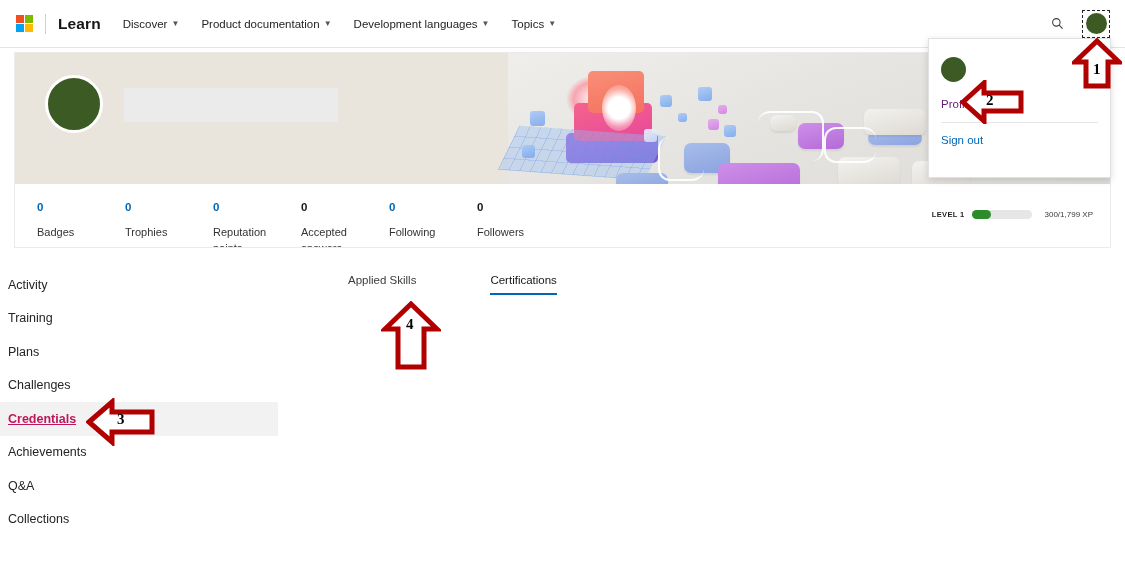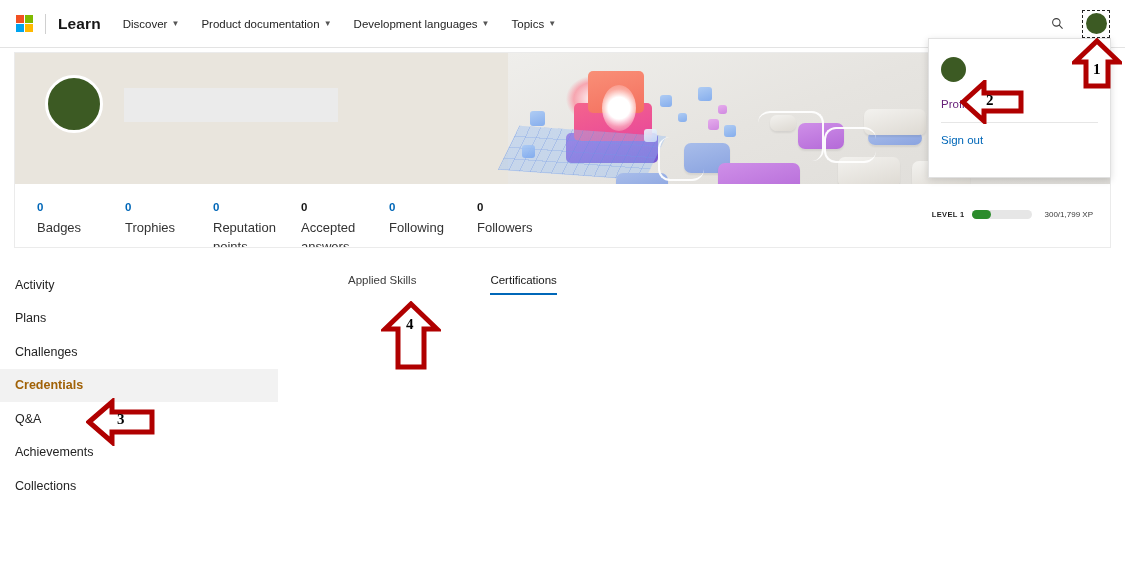--- a/index.html
+++ b/index.html
@@ -110,37 +110,37 @@
   }
 
   .stats {
     position:relative; height:63px; display:flex; align-items:flex-start;
     padding:16px 0 0 22px; background:#fff;
   }
   .stat { width:88px; }
   .stat-num { font-size:11.5px; font-weight:700; line-height:1.25; }
   .stat-num.blue { color:#0067b8; }
   .stat-num.dark { color:#161616; }
-  .stat-lbl { font-size:13px; color:#333; line-height:1.45; margin-top:5px; }
+  .stat-lbl { font-size:11px; color:#333; line-height:1.45; margin-top:11px; }
 
   .level-wrap {
     position:absolute; right:17px; top:26px; display:flex; align-items:center; gap:7px;
   }
   .level-txt { font-size:7.5px; font-weight:700; letter-spacing:.35px; color:#1f1f1f; }
   .level-bar { width:60px; height:9px; border-radius:5px; background:#e6e6e6; position:relative; }
   .level-fill { position:absolute; left:0; top:0; height:9px; width:20px; border-radius:5px; background:#2c8c2c; }
   .level-xp { font-size:8px; color:#3a3a3a; margin-left:6px; }
 
   
   .sidebar { position:absolute; left:0; top:268px; width:278px; }
   .side-item {
     position:relative; height:33.5px; display:flex; align-items:center;
-    padding-left:15px; font-size:12.5px; color:#242424; cursor:pointer;
-  }
-  .side-item.active { background:#f2f2f2; font-weight:700; color:#a16207; }
+    padding-left:8px; font-size:12.5px; color:#242424; cursor:pointer;
+  }
+  .side-item.active { background:#f2f2f2; font-weight:700; color:#be185d;text-decoration:underline; }
 
   
   .tabs {
     position:absolute; left:300px; top:274px; display:flex; gap:26px; align-items:flex-end;
   }
   .tab {
     font-size:11.5px; color:#3b3b3b; padding-bottom:7px; cursor:pointer;
     border-bottom:2px solid transparent;
     margin-left:48px;
   }
@@ -286,33 +286,36 @@
         <span class="level-xp">300/1,799 XP</span>
       </div>
     </div>
   </div>
 
   <div class="sidebar">
     <div class="side-item">
       <span>Activity</span>
     </div>
     <div class="side-item">
+      <span>Training</span>
+    </div>
+    <div class="side-item">
       <span>Plans</span>
     </div>
     <div class="side-item">
       <span>Challenges</span>
     </div>
     <div class="side-item active">
       <span>Credentials</span>
     </div>
     <div class="side-item">
+      <span>Achievements</span>
+    </div>
+    <div class="side-item">
       <span>Q&amp;A</span>
-    </div>
-    <div class="side-item">
-      <span>Achievements</span>
     </div>
     <div class="side-item">
       <span>Collections</span>
     </div>
   </div>
 
   <div class="tabs">
     <div class="tab">
       <span>Applied Skills</span>
     </div>

